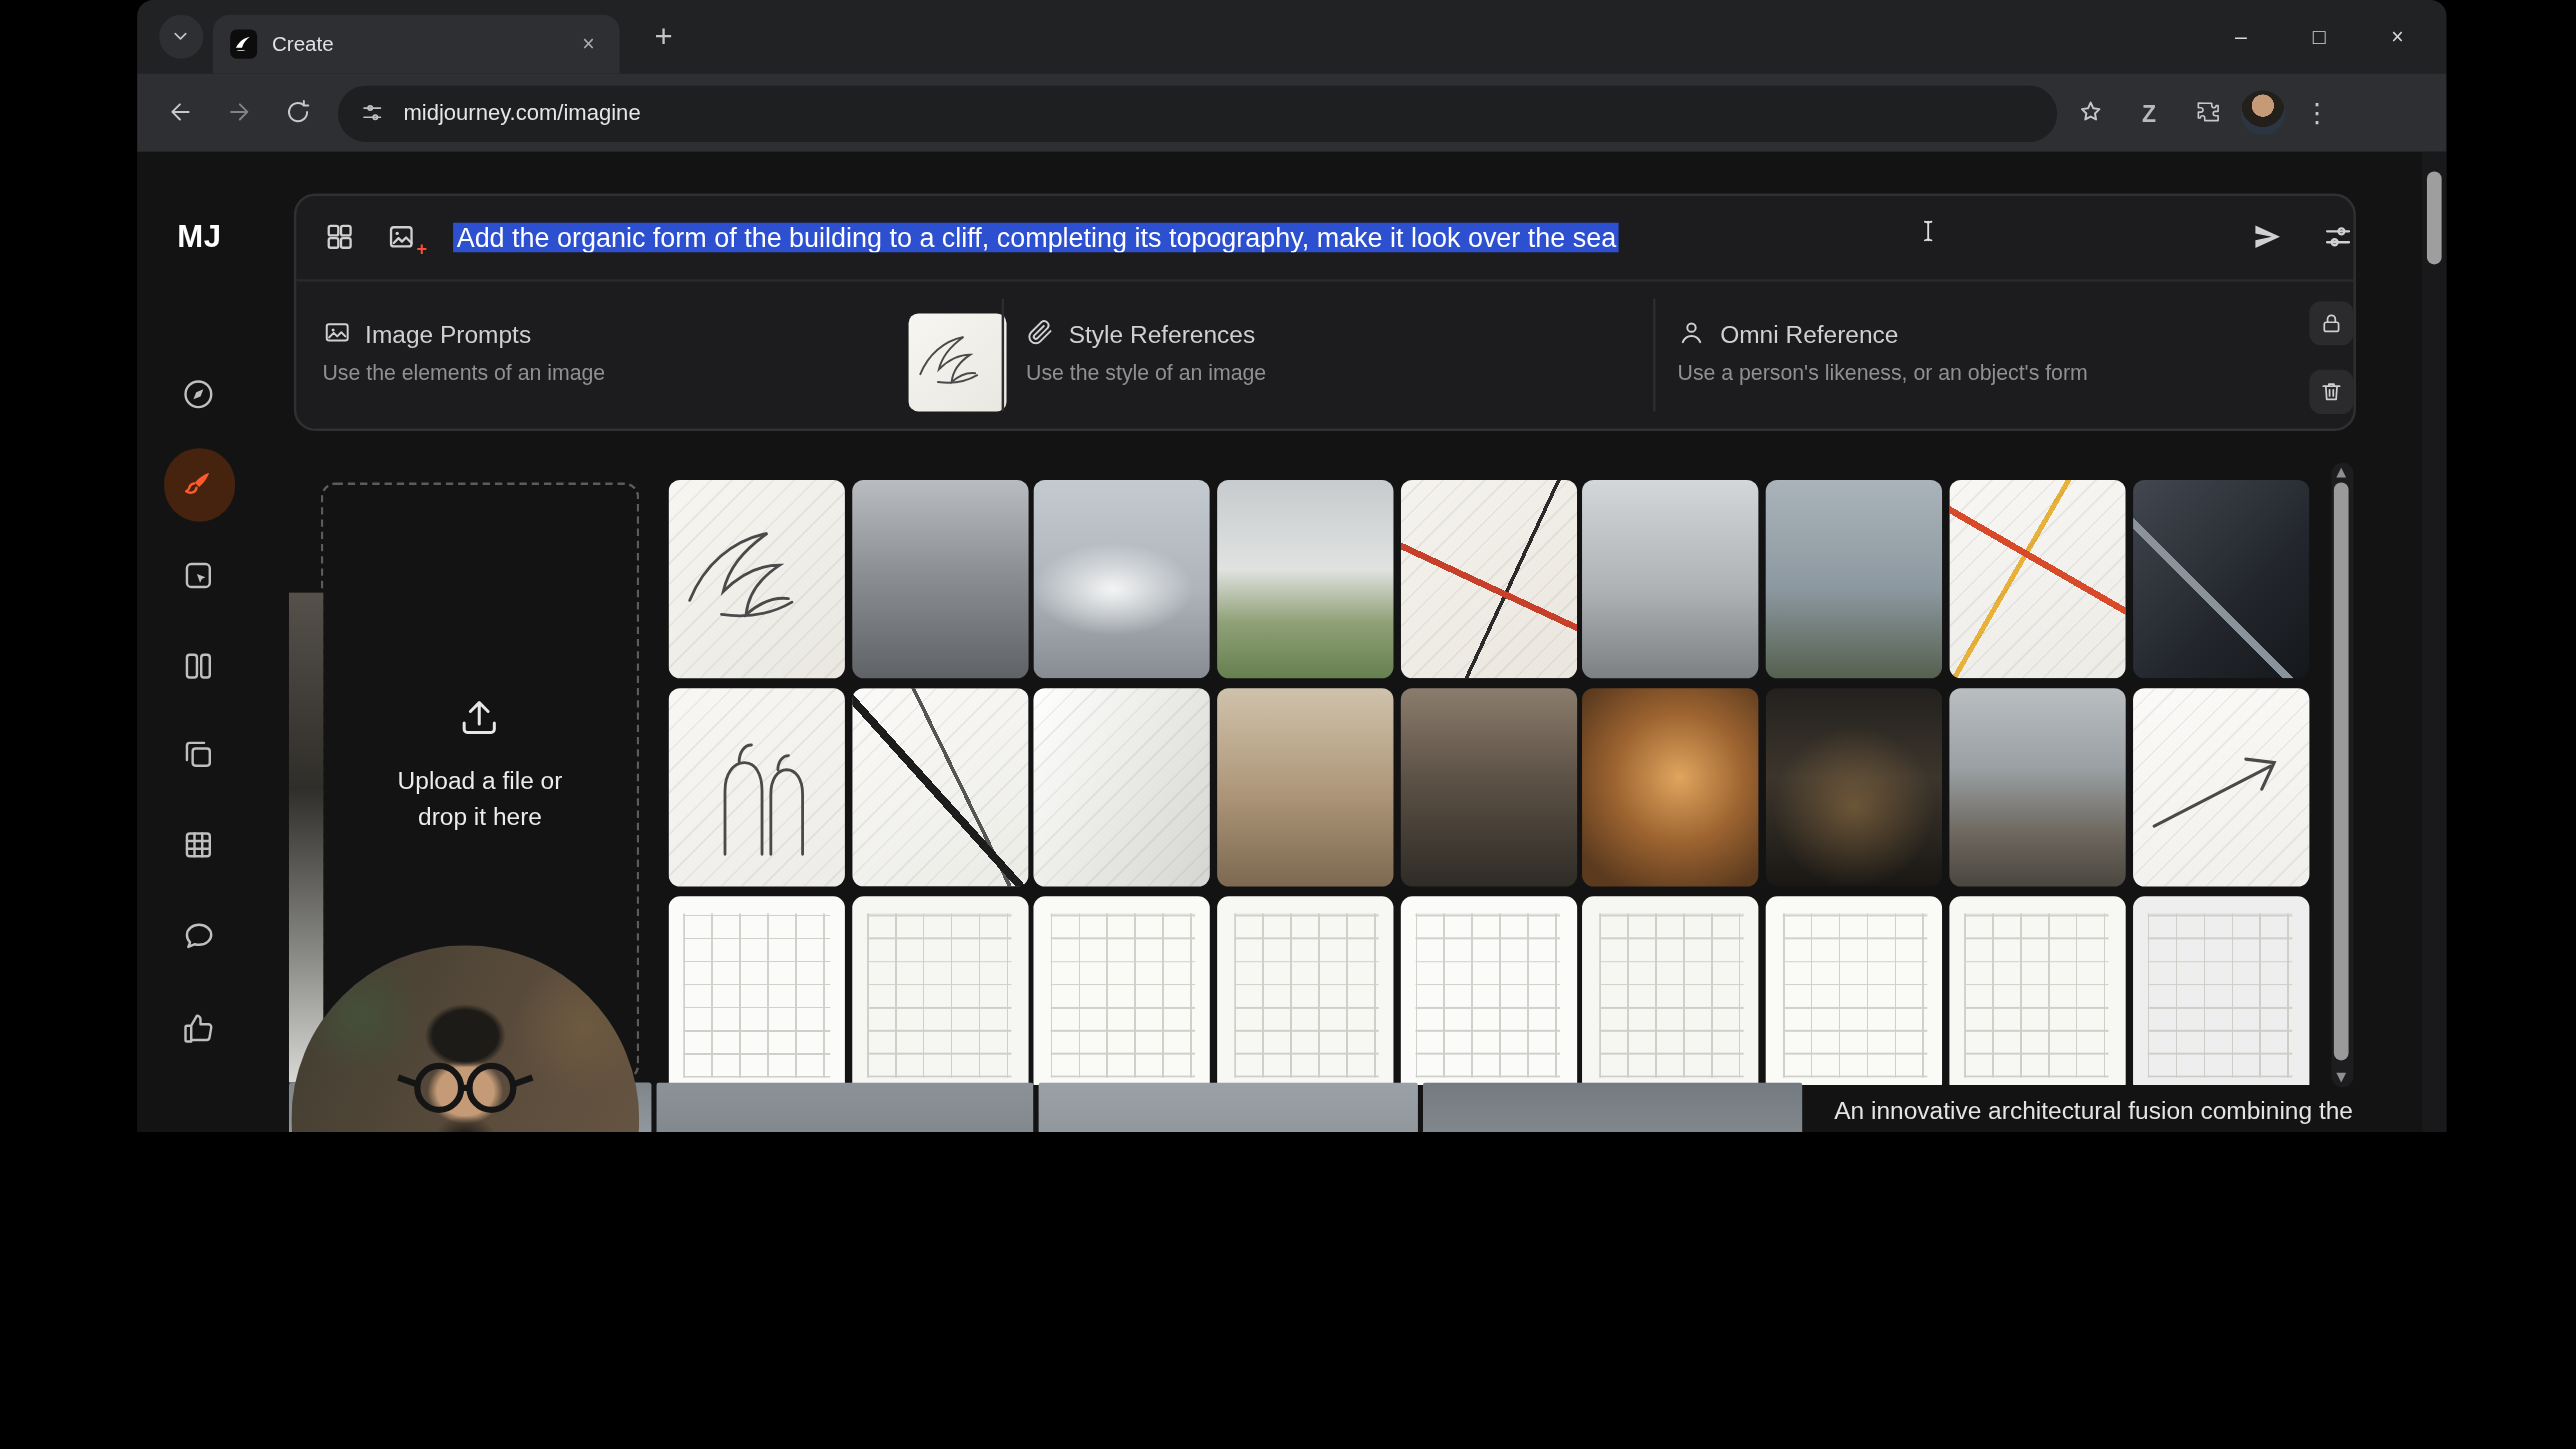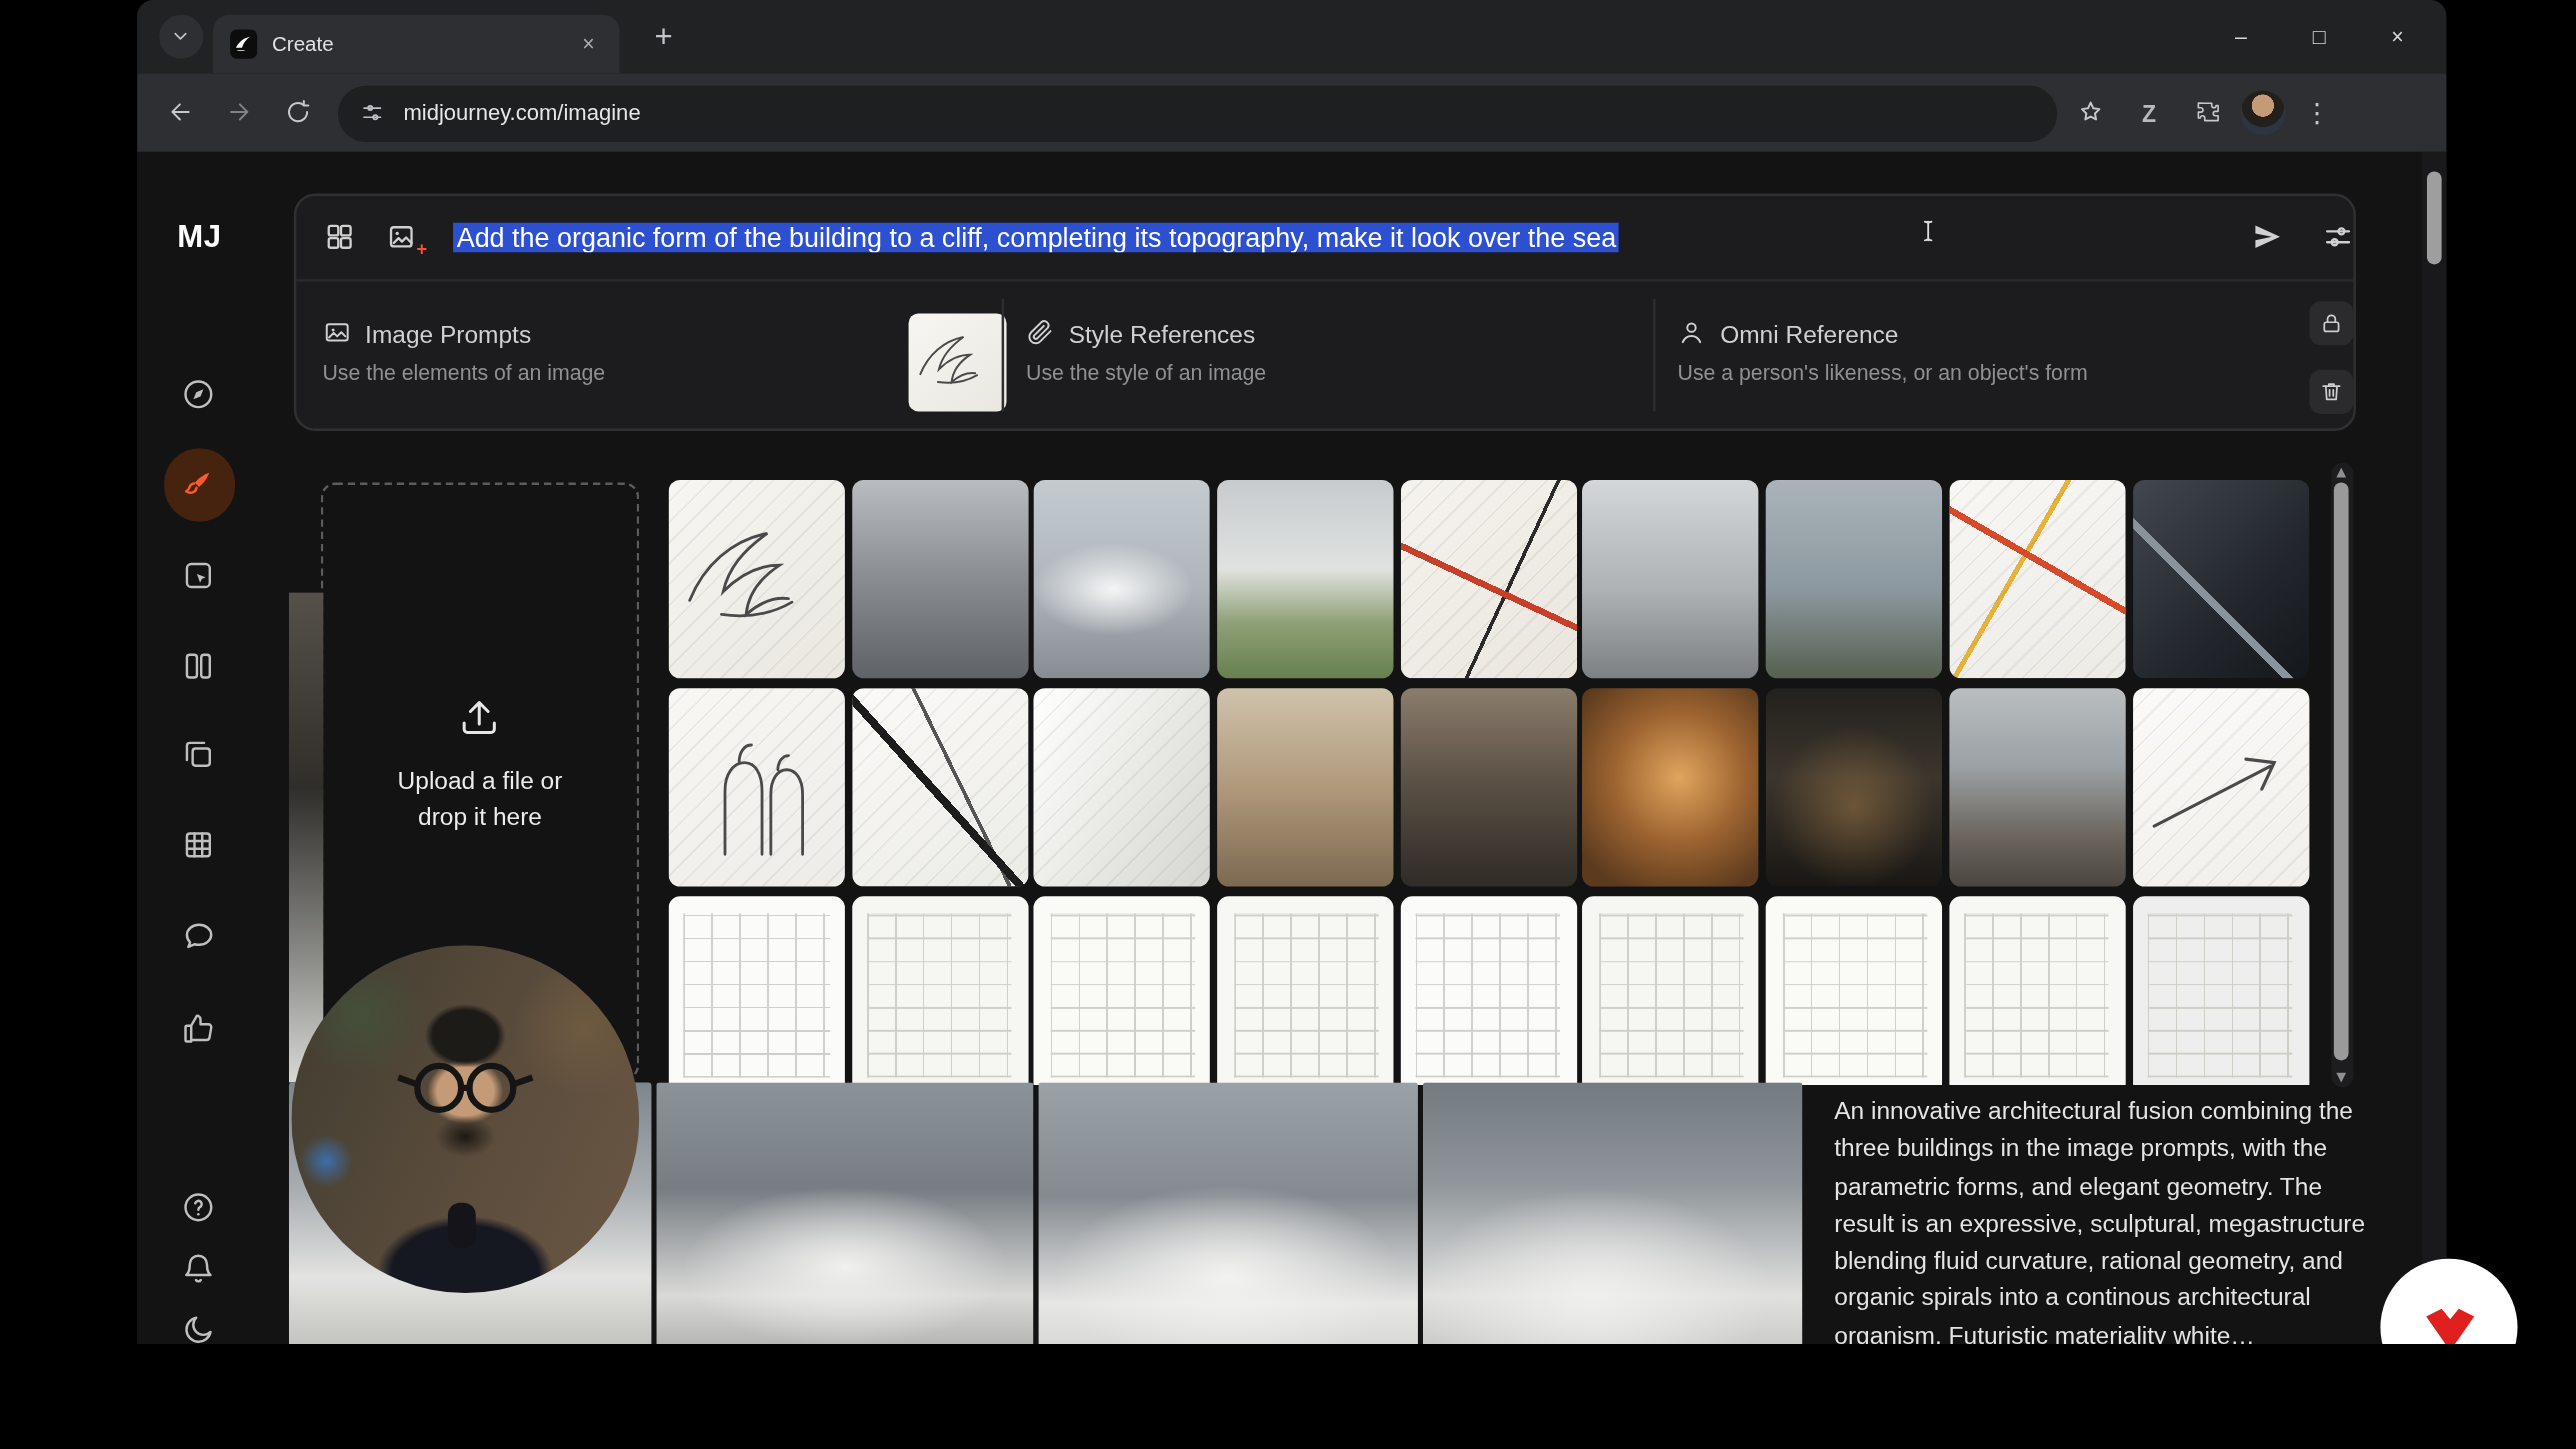--- a/index.html
+++ b/index.html
@@ -1,20 +1,20 @@
 <!DOCTYPE html>
 <html style="--accent: #ff5a2a; --accent-bg: #46230f; --sel: #2c50cf; --logo-red: #e01f1f;font-size:10.7px"><head>
 <meta charset="utf-8">
 <style>
   * { box-sizing: border-box; margin: 0; padding: 0; }
   :root{
     --accent:#ff5a2a; --accent-bg:#46230f; --sel:#2c50cf; --logo-red:#e01f1f;
   }
   body { background:#000; }
-  .viewport{ position:relative; width:2576px; height:1344px; overflow:hidden; background:#000; }
+  .viewport{ position:relative; width:2576px; height:1132px; overflow:hidden; background:#000; }
   .stage{
     position:absolute; left:0; top:0; width:1052px; height:592px;
     transform:scale(2.44898); transform-origin:0 0;
     font-family:"Liberation Sans","DejaVu Sans",sans-serif; color:#e8e8e8;
   }
   svg{ display:block; }
 
   
   .window{ position:absolute; left:56px; top:0; width:943px; height:588px;
     background:#131314; border-radius:6.7px 6.7px 0 0; overflow:hidden; }

